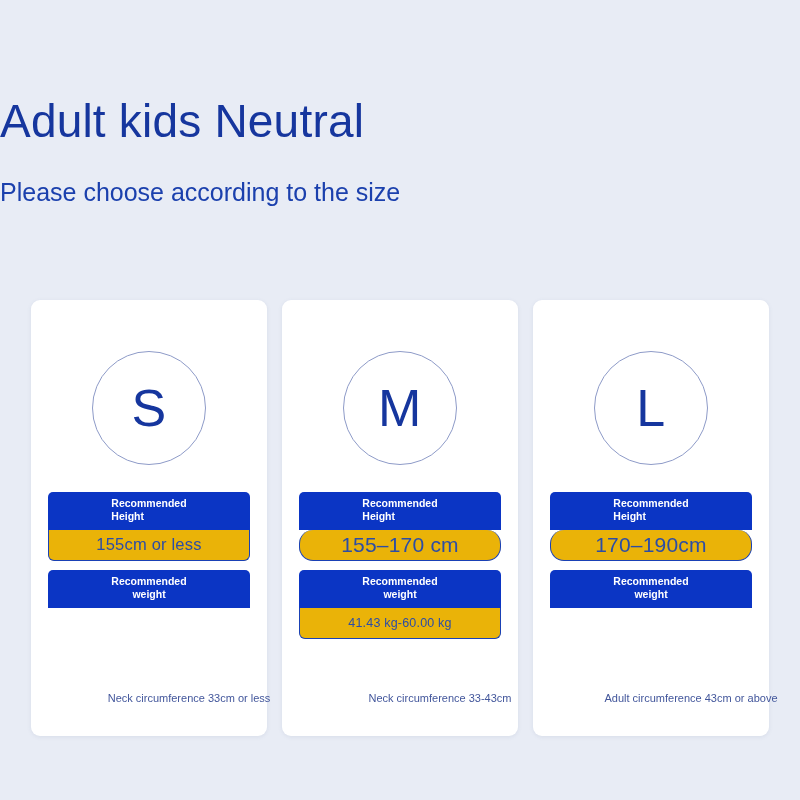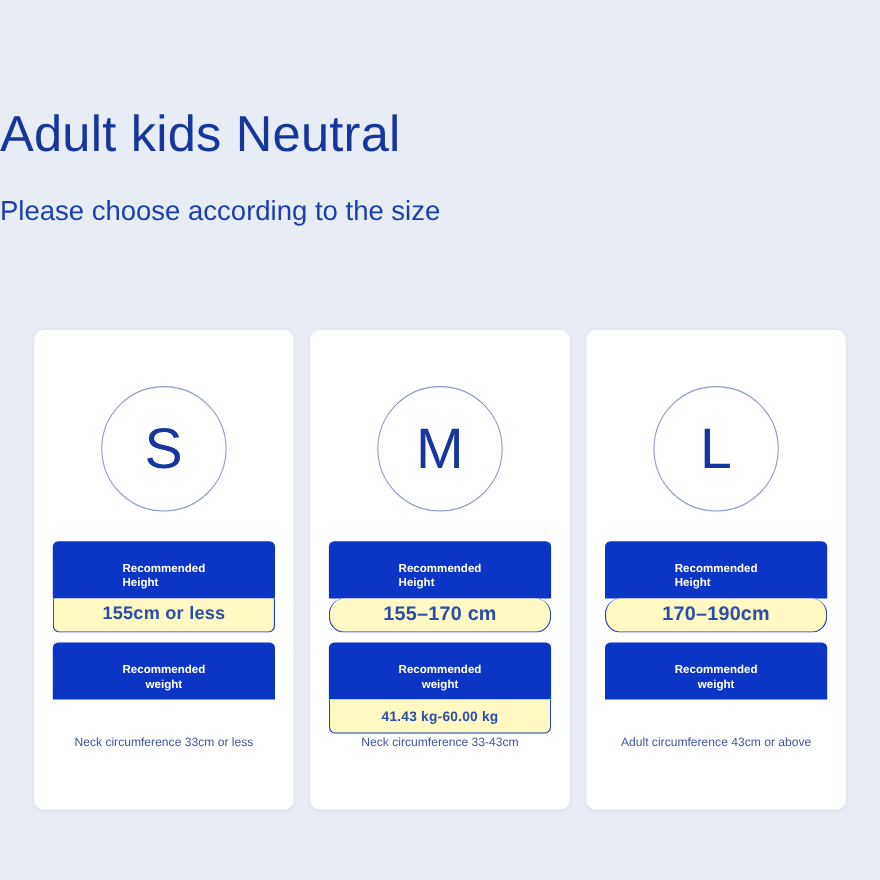--- a/index.html
+++ b/index.html
@@ -97,67 +97,68 @@
     width: 202px;
   }
   .spec-group {
     width: 202px;
     margin-bottom: 9px;
   }
   .spec-head {
     background: #0b35c4;
     color: #ffffff;
     border-radius: 5px 5px 0 0;
-    padding: 19px 0 6px 0;
+    padding: 5px 0 6px 0;
     font-size: 10.5px;
     font-weight: 700;
     line-height: 1.28;
     text-align: center;
   }
   
   .spec-head.align-block .spec-head-inner {
     display: inline-block;
     text-align: left;
   }
   .spec-head.align-center .spec-head-inner {
     display: inline-block;
     text-align: center;
   }
   .spec-head-l1 { display: block; }
   .spec-head-l2 { display: block; }
 
   .spec-value {
-    background: #fef9c3;
+    background: #eab308;
     border: 1px solid #1a41b5;
     border-top: none;
     border-radius: 0 0 6px 6px;
     color: #2c4da6;
     text-align: center;
     display: flex;
     align-items: center;
     justify-content: center;
     box-sizing: border-box;
     height: 31px;
-    font-weight: 700;
+    font-weight: 400;
     letter-spacing: 0.2px;
   }
   .v-sm  { font-size: 12.5px; }
   .v-md  { font-size: 16.5px; }
-  .v-lg  { font-size: 18px; border-radius: 14px; }
+  .v-lg  { font-size: 21px; border-radius: 14px; }
 
   
   .footnote {
     position: absolute;
     left: 0;
-    bottom: 54px;
+    bottom: 31px;
     width: 100%;
     text-align: center;
     font-size: 11px;
     color: #42569b;
     line-height: 1.2;
+    padding-left: 40px;
   }
 </style>
 </head>
 <body>
 
 <div class="page">
 
   <div class="header">
     <h1 class="title">Adult kids Neutral</h1>
     <p class="subtitle">Please choose according to the size</p>

